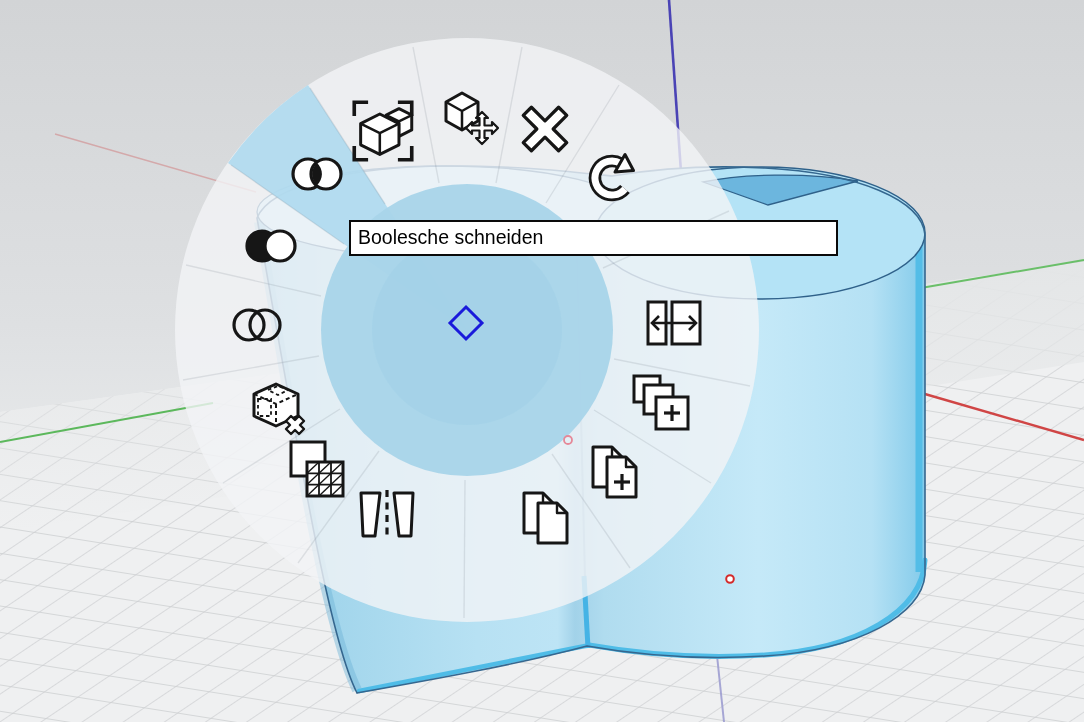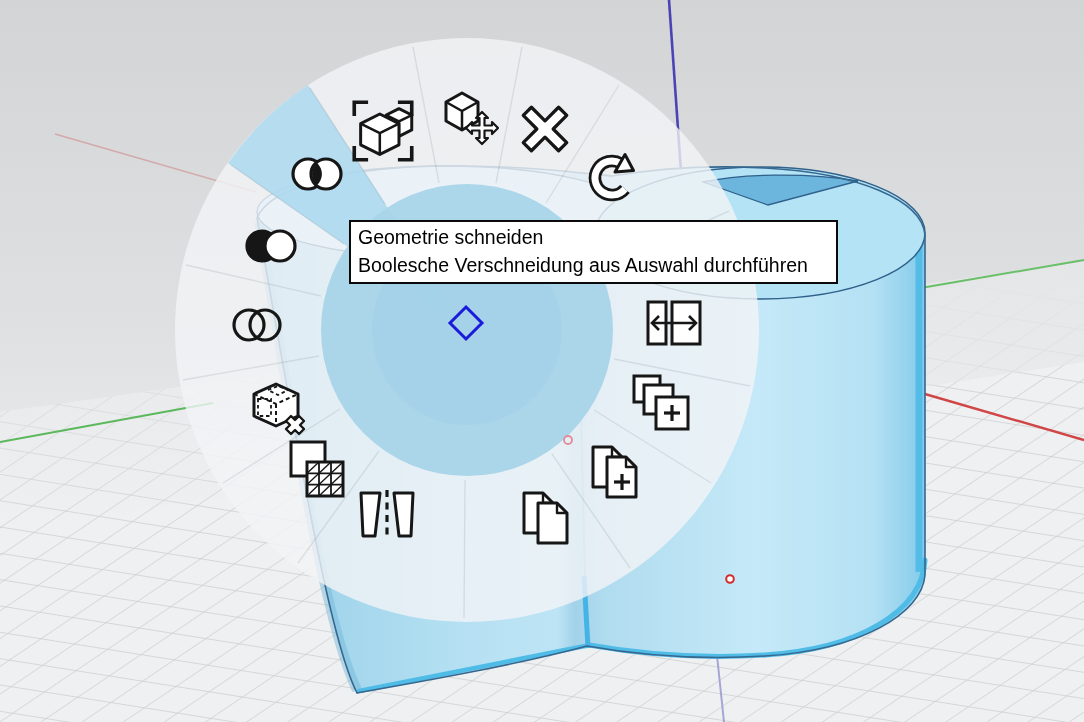--- a/index.html
+++ b/index.html
@@ -270,17 +270,16 @@
     <rect x="27" y="3" width="28" height="42" fill="#fff" stroke="#161616" stroke-width="3"></rect>
     <g fill="none" stroke="#161616" stroke-width="2.6">
       <line x1="7" y1="24" x2="51" y2="24"></line>
       <path d="M14,17 L7,24 L14,31"></path>
       <path d="M44,17 L51,24 L44,31"></path>
     </g>
   </svg>
 </div>
 
 <div id="tooltip">
-  <div>Geometrie schneiden</div>
-  <div>Boolesche Verschneidung aus Auswahl durchführen</div>
+  <div>Boolesche schneiden</div>
 </div>
 
 </div>
 
 </body></html>

